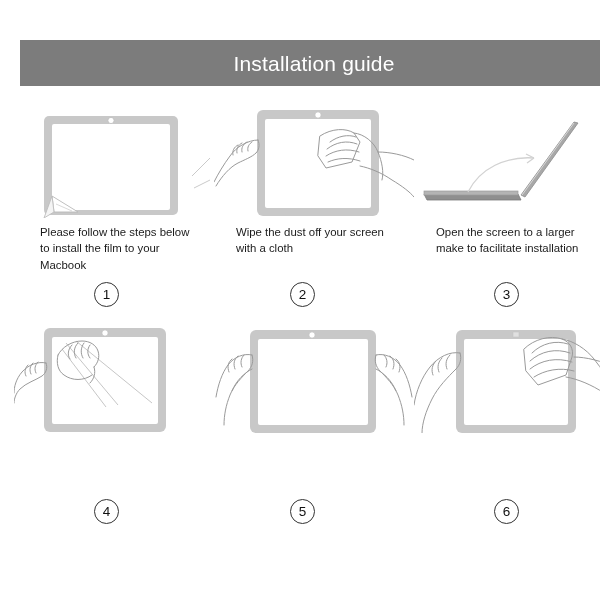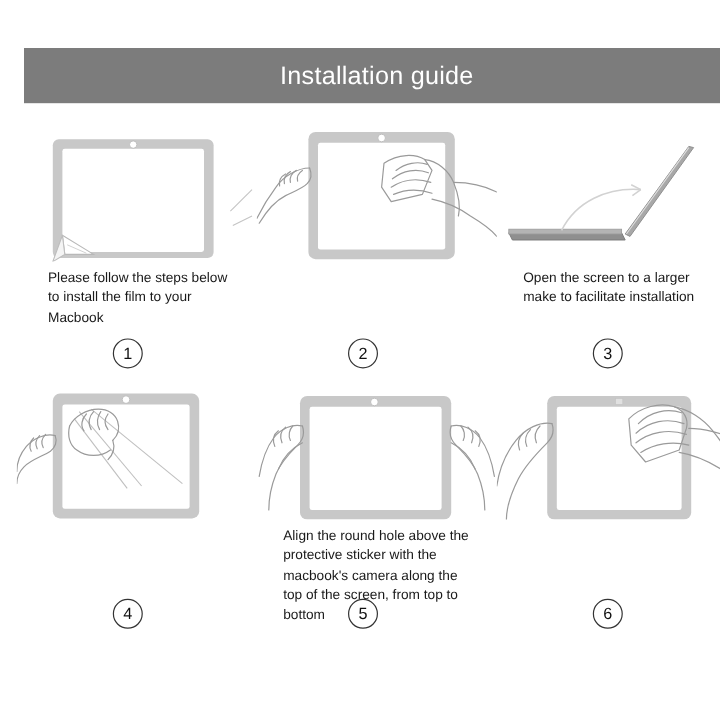--- a/index.html
+++ b/index.html
@@ -160,20 +160,21 @@
             <path d="M113 49 C 122 42, 133 40, 143 44"></path>
             <path d="M112 56 C 121 50, 133 48, 145 52"></path>
             <path d="M114 62 C 123 58, 134 57, 146 61"></path>
 
             <path d="M140 33 C 150 34, 160 42, 164 52 C 168 62, 170 72, 168 80"></path>
             <path d="M146 66 C 156 68, 168 73, 178 80 C 188 86, 196 92, 200 97"></path>
             <path d="M164 52 C 176 52, 190 55, 200 60"></path>
           </g>
         </svg>
       </div>
+      <div class="step-caption">Wipe the dust off your screen with a cloth</div>
       <div class="step-badge">2</div>
     </div>
 
     <div class="step-cell c3 row1">
       <div class="illus">
         <svg viewBox="0 0 200 118" xmlns="http://www.w3.org/2000/svg">
 
           <path d="M10 94 L104 94 L107 100 L13 100 Z" fill="#8f8f8f" stroke="#7a7a7a" stroke-width="0.8"></path>
           <rect x="10" y="91" width="94" height="4" fill="#b4b4b4" stroke="#9c9c9c" stroke-width="0.7"></rect>
 
@@ -242,21 +243,20 @@
           <g fill="none" stroke="#9a9a9a" stroke-width="1" stroke-linecap="round" stroke-linejoin="round">
             <path d="M162 40 C 170 38, 180 42, 186 50 C 192 58, 196 70, 198 82"></path>
             <path d="M162 40 C 160 46, 162 52, 166 56 C 172 62, 180 70, 184 80 C 188 90, 190 100, 190 110"></path>
             <path d="M182 44 C 186 47, 187 52, 185 57"></path>
             <path d="M176 41 C 180 44, 181 49, 179 54"></path>
             <path d="M170 40 C 173 43, 174 48, 172 52"></path>
             <path d="M162 54 C 170 58, 178 66, 182 76"></path>
           </g>
         </svg>
       </div>
-      <div class="step-caption">Align the round hole above the protective sticker with the macbook's camera along the top of the screen, from top to bottom</div>
       <div class="step-badge">5</div>
     </div>
 
     <div class="step-cell c3 row2">
       <div class="illus">
         <svg viewBox="0 0 200 118" xmlns="http://www.w3.org/2000/svg">
           <rect x="42" y="15" width="120" height="103" rx="6" ry="6" fill="#c8c8c8"></rect>
           <rect x="50" y="24" width="104" height="86" rx="2" ry="2" fill="#ffffff"></rect>
           <rect x="99" y="17" width="6" height="5" fill="#e0e0e0" stroke="#c4c4c4" stroke-width="0.6"></rect>
 

